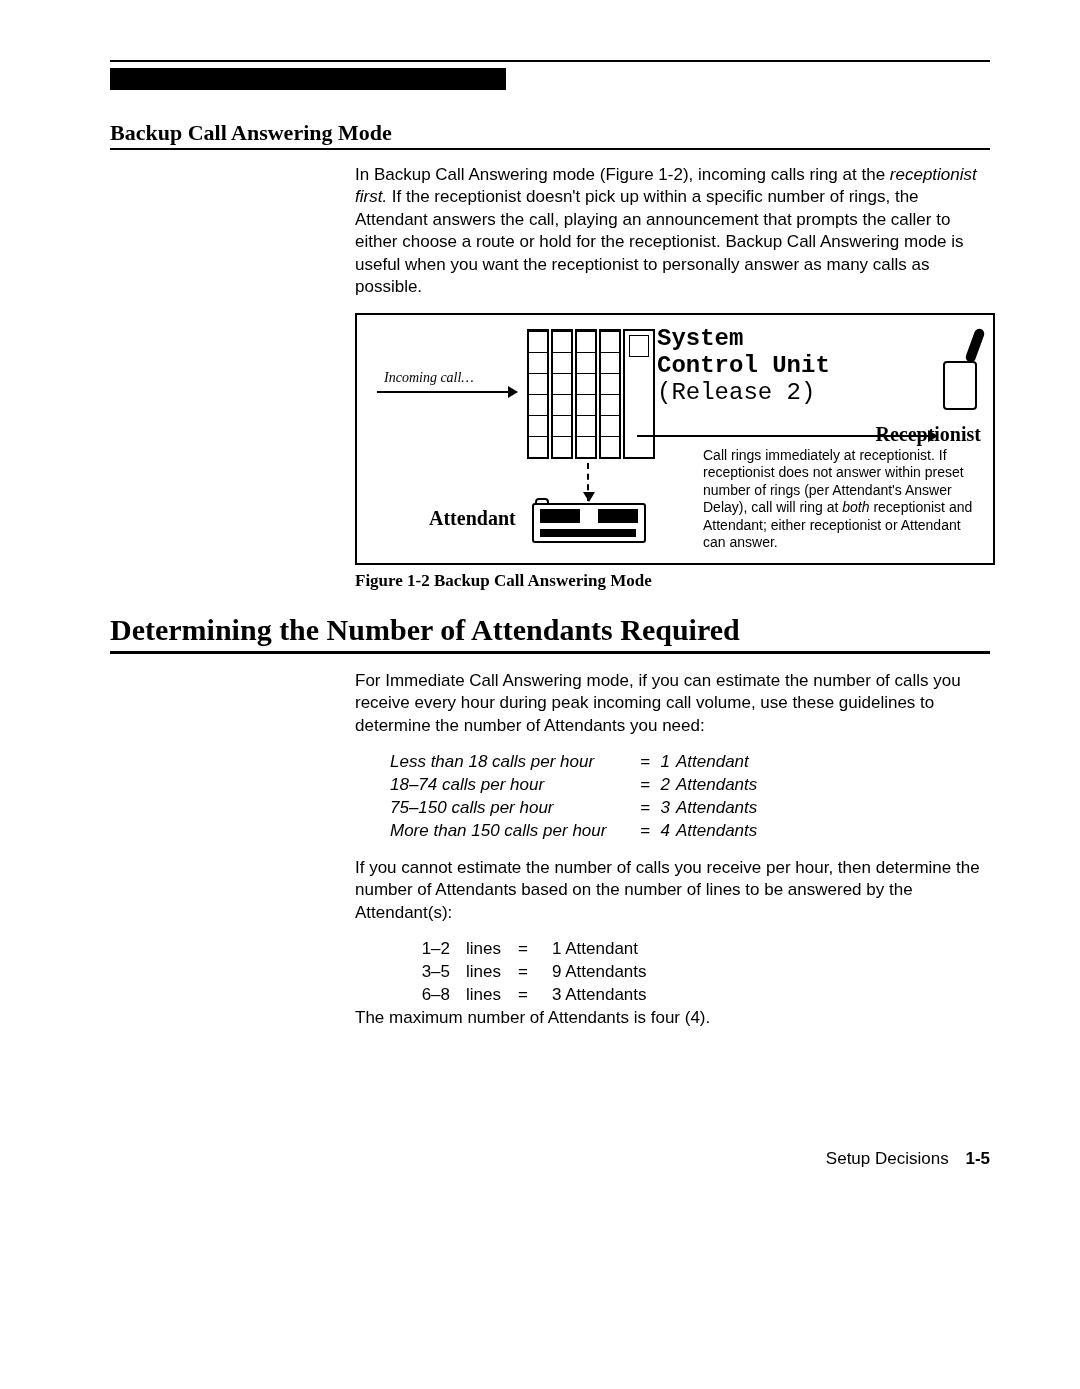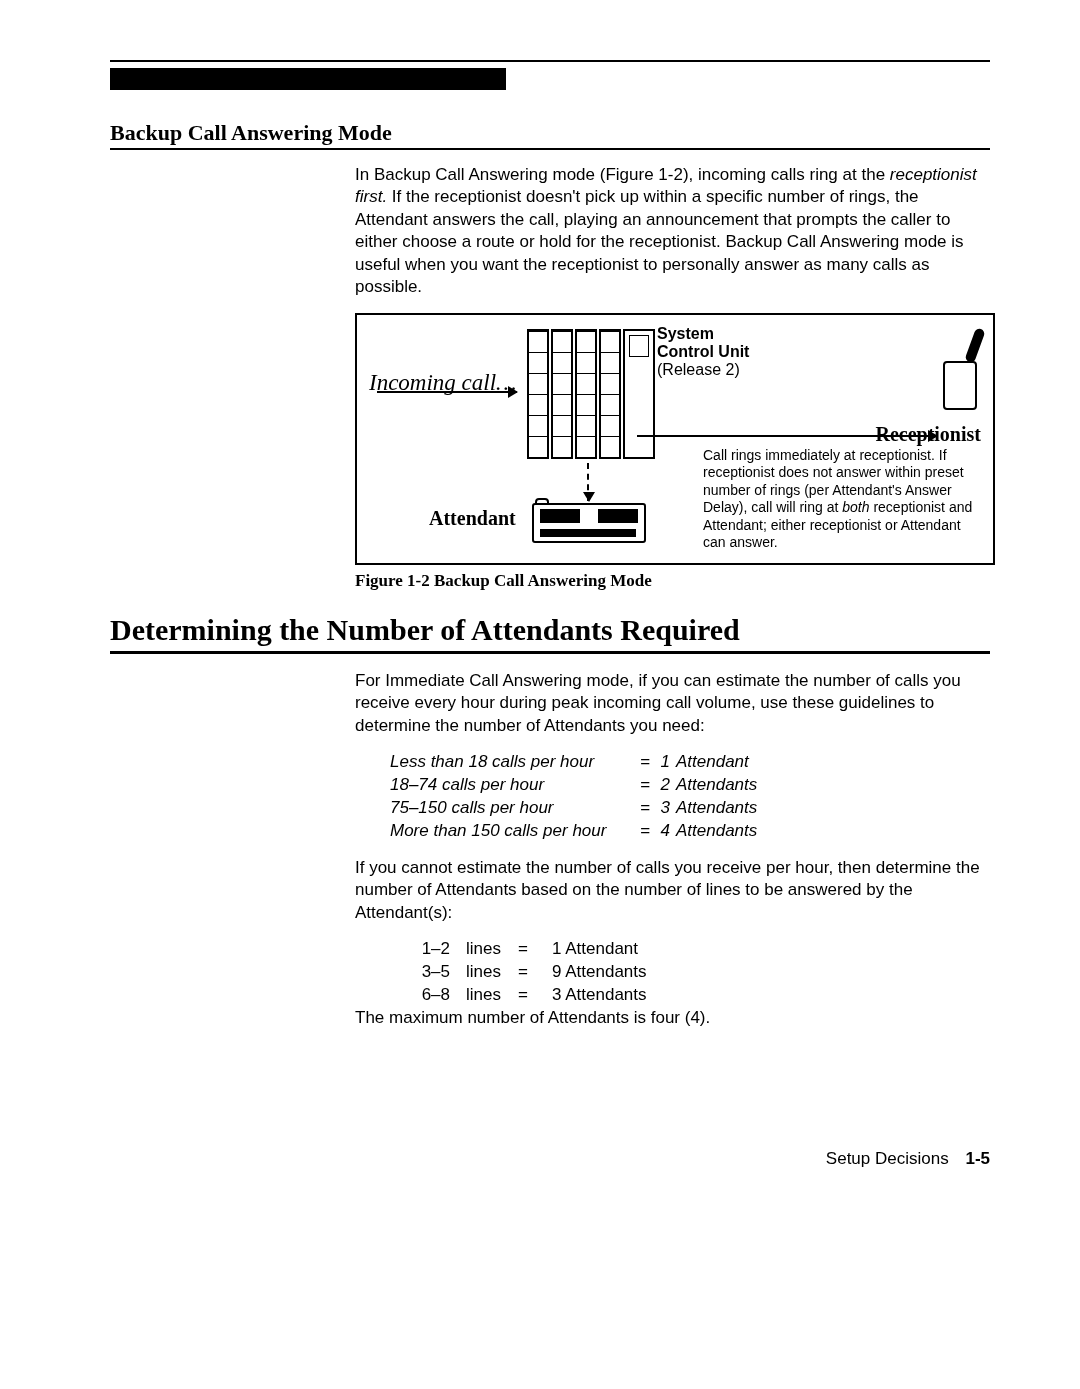--- a/index.html
+++ b/index.html
@@ -57,31 +57,31 @@
     width: 640px;
     margin-left: 245px;
     padding: 8px 10px 10px 10px;
     position: relative;
     box-sizing: border-box;
   }
   .scu-labels {
     position: absolute;
     left: 300px;
     top: 10px;
-    font-family: Liberation Sans, sans-serif;
-    font-size: 16px;
+    font-family: Liberation Mono, monospace;
+    font-size: 24px;
   }
   .scu-labels .b { font-weight: bold; }
   .incoming {
     position: absolute;
-    left: 12px;
+    left: 27px;
     top: 55px;
     font-family: "Times New Roman", Times, serif;
     font-style: italic;
-    font-size: 23px;
+    font-size: 14px;
   }
   .arrow-in {
     position: absolute;
     left: 20px;
     top: 76px;
     width: 140px;
     height: 2px;
     background: #000;
   }
   .arrow-in:after {

